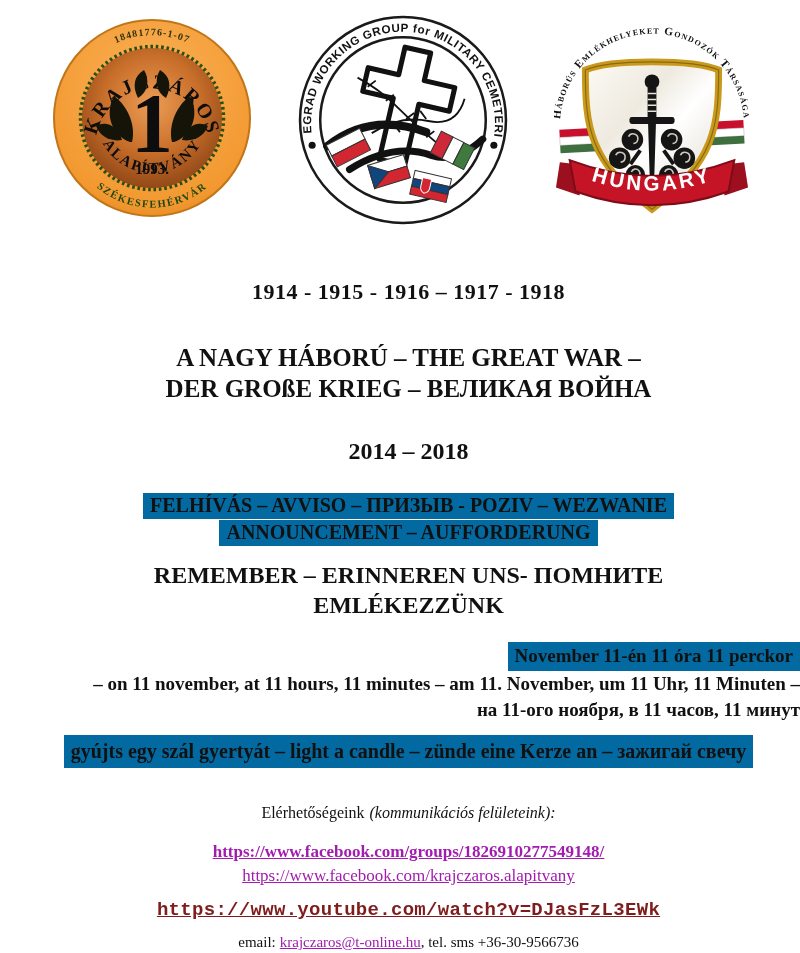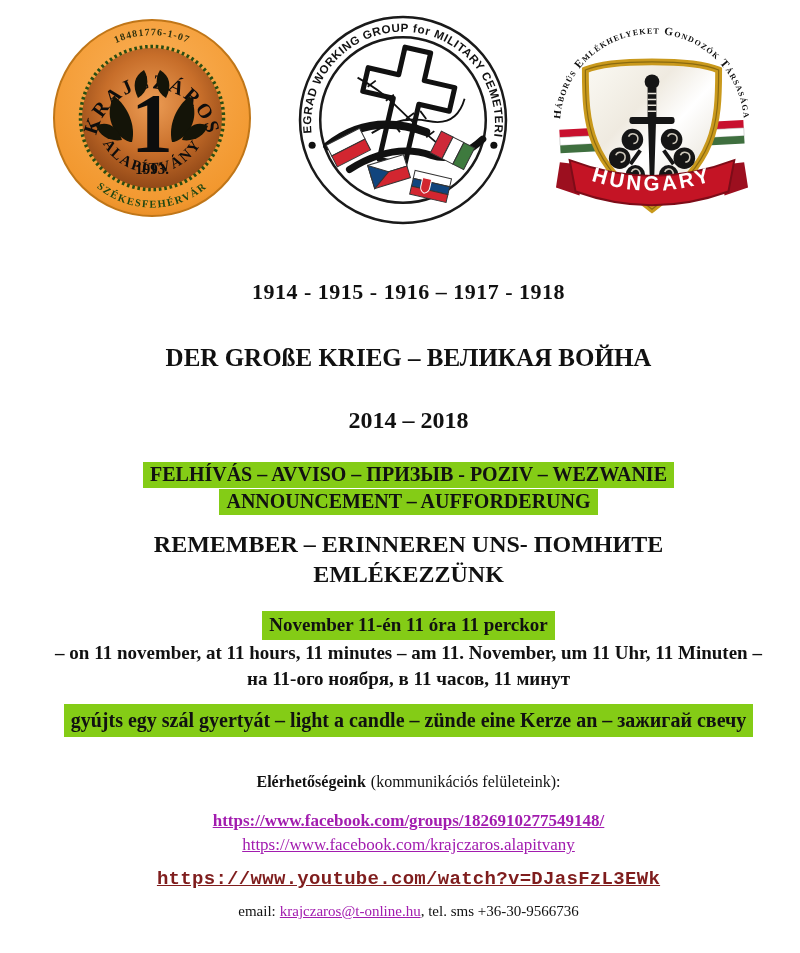--- a/index.html
+++ b/index.html
@@ -12,26 +12,26 @@
     display:flex; justify-content:space-between; align-items:flex-start;
     padding:14px 50px 0 52px;
   }
   .txt { text-align:center; font-weight:bold;padding-left:17px; }
   .line-years   { margin-top:52px; font-size:22px; line-height:28px; letter-spacing:.5px; }
   .war-block    { margin-top:36px; font-size:25px; line-height:31px; }
   .period       { margin-top:32px; font-size:24px; line-height:30px; }
   .announce     { margin-top:26px; font-size:20px; line-height:27px; }
   .announce .hl { line-height:23px; }
   .remember     { margin-top:14px; font-size:24px; line-height:30px; }
-  .datetime     { margin-top:22px; font-size:19px; line-height:26px; }
+  .datetime     { margin-top:22px; font-size:19px; line-height:26px;text-align:right; }
   .candle       { margin-top:12px; font-size:20px; line-height:30px; }
-  .hl { background:#84cc16; padding:1px 7px 2px 7px; display:inline-block; }
+  .hl { background:#0369a1; padding:1px 7px 2px 7px; display:inline-block; }
   .contacts-heading { margin-top:34px; font-size:16px; line-height:22px; font-weight:normal; }
-  .contacts-heading .b { font-weight:bold; }
-  .contacts-heading .r { margin-left:5px; }
+  .contacts-heading .b { font-weight:normal; }
+  .contacts-heading .r { margin-left:5px;font-style:italic; }
   .link { color:#a21caf; text-decoration:underline; cursor:pointer; }
   .fb1 { margin-top:16px; font-size:17px; line-height:24px; }
   .fb2 { margin-top:0; font-size:17px; line-height:24px; font-weight:normal; }
   .youtube-line { margin-top:8px; font-size:19px; line-height:26px; }
   .youtube-line .link { font-family:Liberation Mono, monospace; color:#7f1d1d; letter-spacing:.3px; }
   .email-line { margin-top:8px; font-size:15px; line-height:22px; font-weight:normal; }
   .email-line .pre { margin-right:4px; }
   svg text { font-family:"Liberation Serif", serif; }
   svg .sans { font-family:"Liberation Sans", sans-serif; }
 </style>
@@ -195,20 +195,21 @@
         <text class="sans" font-size="21" font-weight="bold" fill="#ffffff" letter-spacing="3">
           <textPath href="#l3-ribbon-text" startOffset="50%" text-anchor="middle">HUNGARY</textPath>
         </text>
       </g>
     </svg>
   </div>
 
   <div class="txt line-years">1914 - 1915 - 1916 – 1917 - 1918</div>
 
   <div class="txt war-block">
+    <div>A NAGY HÁBORÚ – THE GREAT WAR –</div>
     <div>DER GROßE KRIEG – ВЕЛИКАЯ ВОЙНА</div>
   </div>
 
   <div class="txt period">2014 – 2018</div>
 
   <div class="txt announce">
     <div><span class="hl">FELHÍVÁS – AVVISO – ПРИЗЫВ - POZIV – WEZWANIE</span></div>
     <div><span class="hl">ANNOUNCEMENT – AUFFORDERUNG</span></div>
   </div>
 

